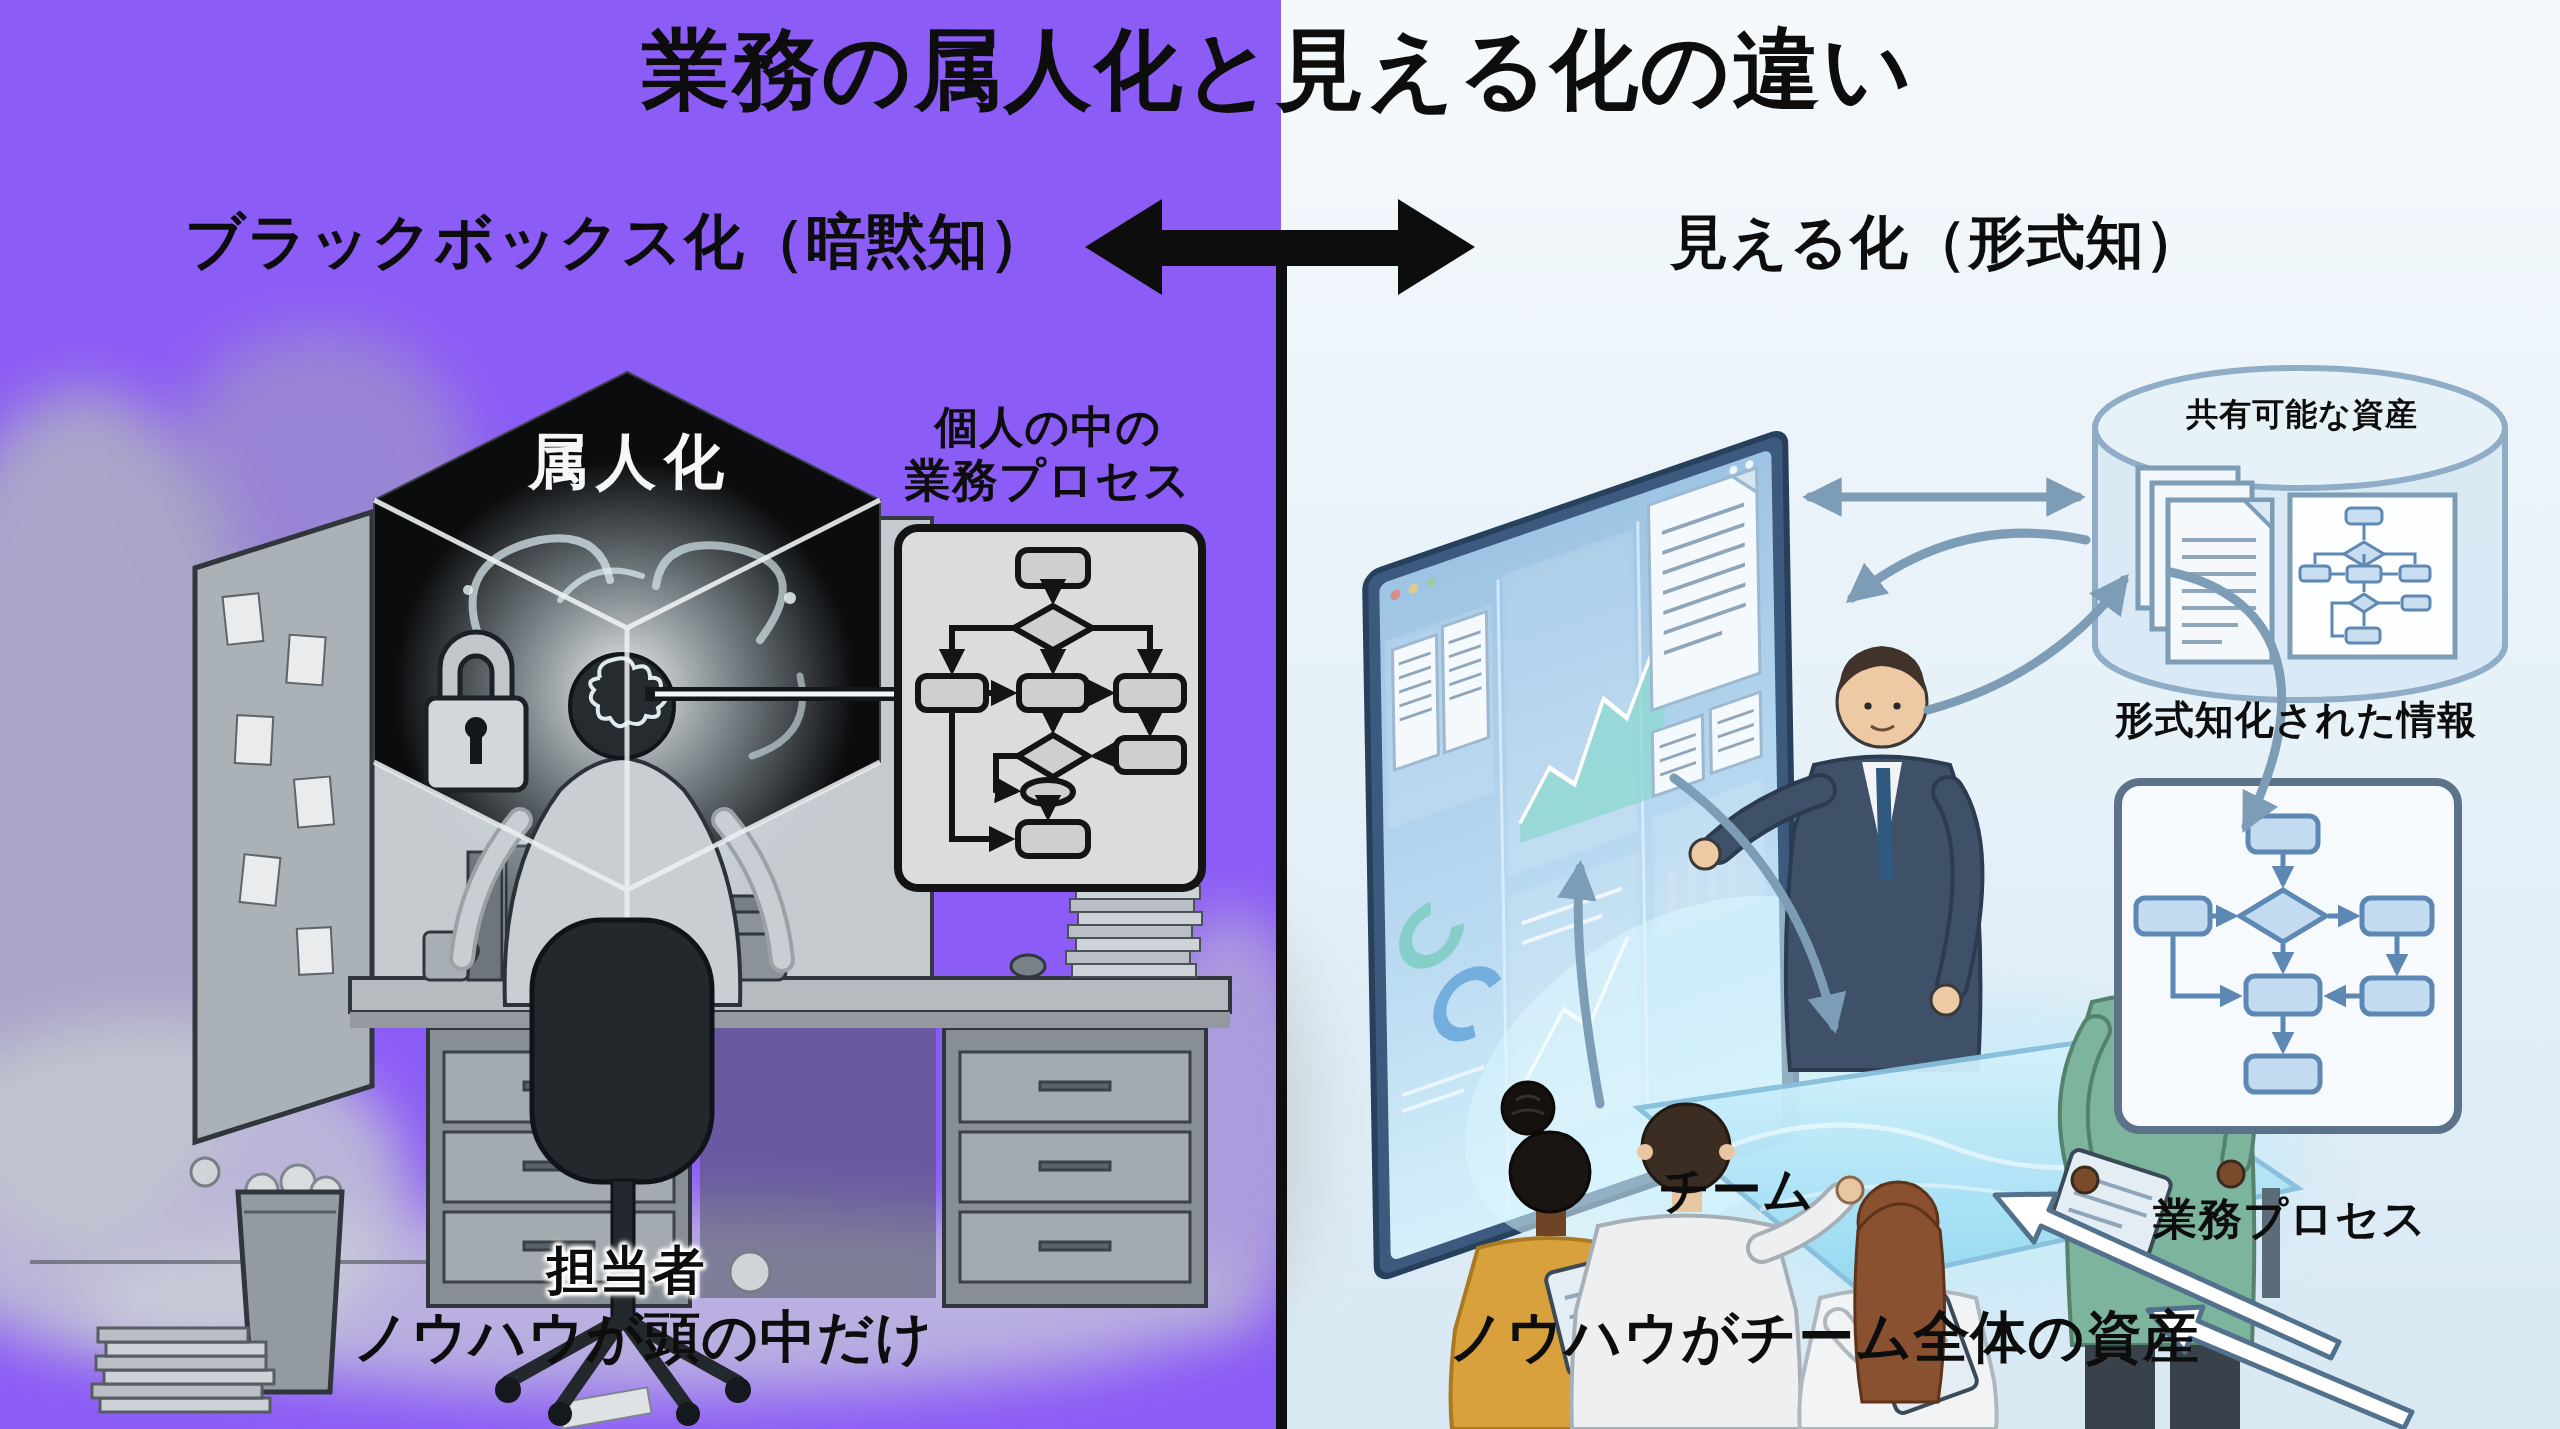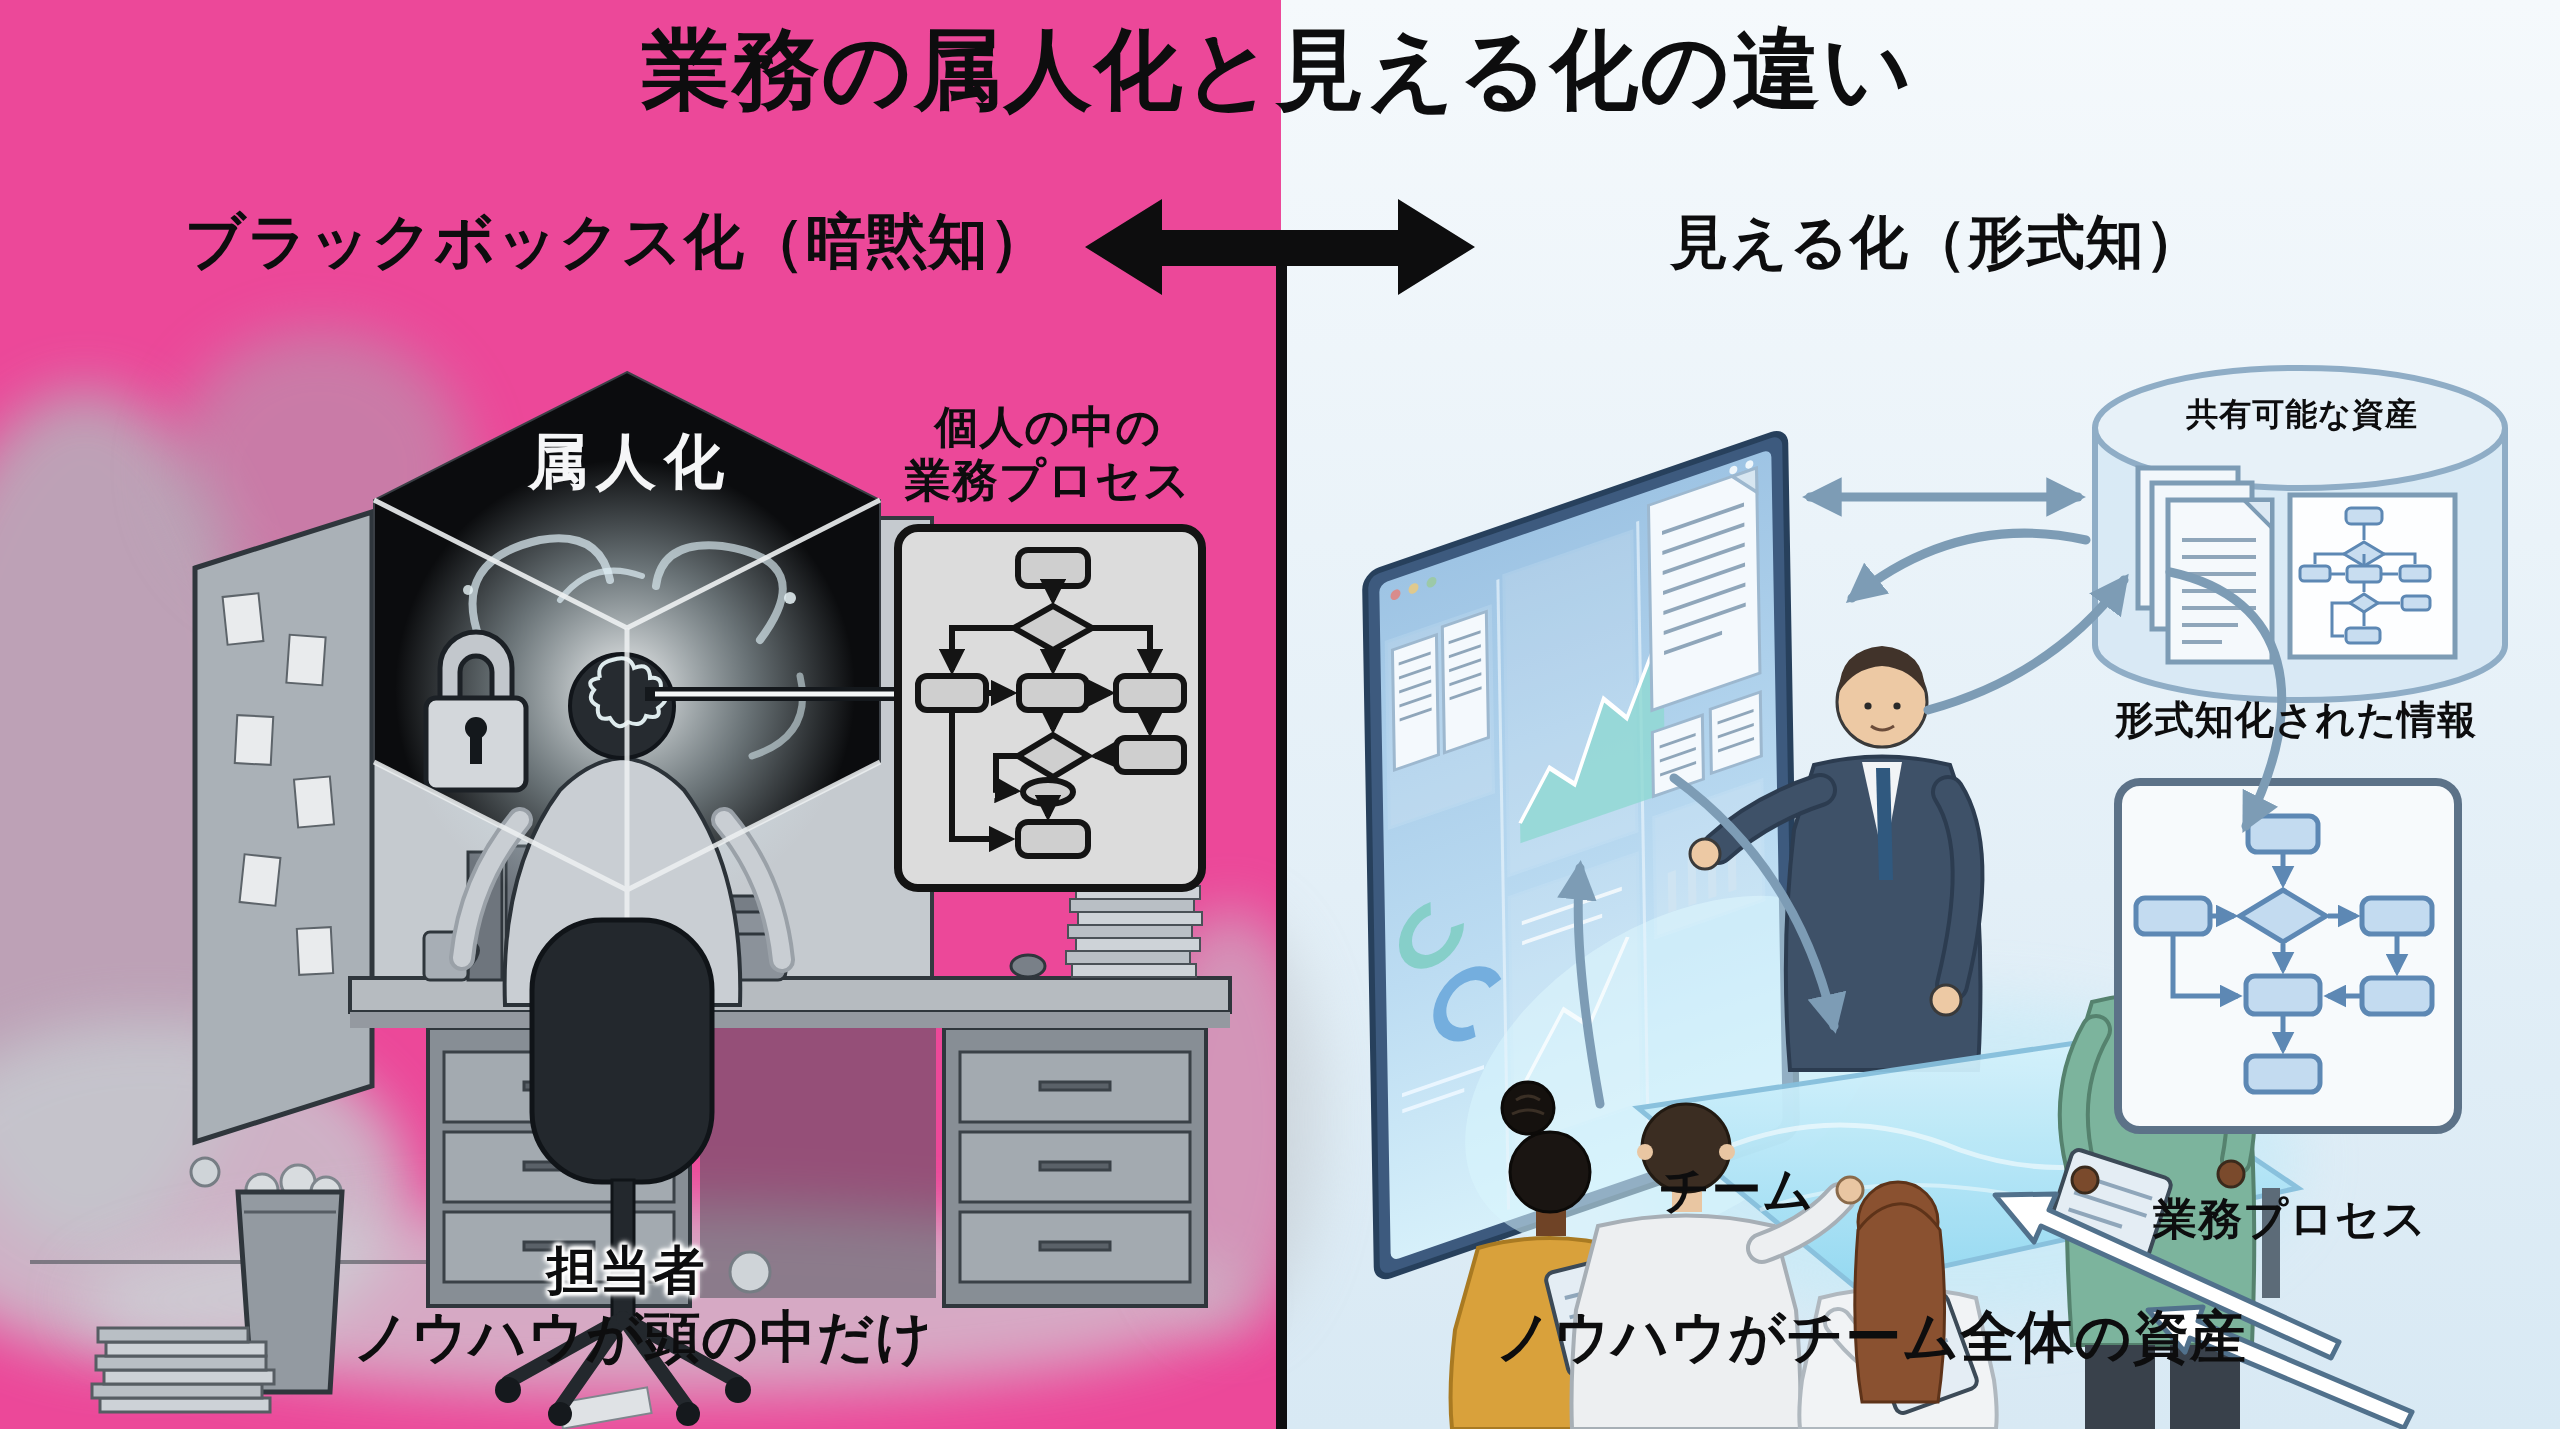--- a/index.html
+++ b/index.html
@@ -1,19 +1,19 @@
 <!DOCTYPE html>
 <html><head>
 <meta charset="utf-8">
 <style>
   html,body{margin:0;padding:0;background:#ffffff;}
   #stage{
     position:relative;width:2560px;height:1429px;overflow:hidden;
     font-family:"DejaVu Sans","Liberation Sans",sans-serif;color:#0d0d0e;
-    background:#ec4899;
+    background:#8b5cf6;
   }
   #stage svg{position:absolute;left:0;top:0;}
   .txt{position:absolute;transform:translateX(-50%);white-space:nowrap;
        font-weight:800;line-height:1.05;letter-spacing:1px;color:#0d0d0e;}
   .title{font-size:88px;font-weight:900;letter-spacing:2px;}
   .hdr{font-size:60px;font-weight:800;}
   .hdr-r{font-size:58px;}
   .cube-label{font-size:60px;color:#f5f6f7;letter-spacing:8px;font-weight:800;}
   .small-label{font-size:44px;}
   .small-label2{font-size:46px;}
@@ -533,15 +533,15 @@
 
 <div class="txt tantousha halo" style="left:626px;top:1243px;">担当者</div>
 <div class="txt caption" style="left:643px;top:1308px;">ノウハウが頭の中だけ</div>
 
 <div class="txt cyl-label" style="left:2302px;top:398px;">共有可能な資産</div>
 <div class="txt info-label" style="left:2296px;top:700px;">形式知化された情報</div>
 
 <div class="txt rproc2" style="left:2290px;top:1196px;">業務プロセス</div>
 
 <div class="txt team" style="left:1737px;top:1168px;font-family:Liberation Mono, monospace;">チーム</div>
-<div class="txt caption" style="left:1871px;top:1308px;">ノウハウがチーム全体の資産</div>
+<div class="txt caption" style="left:1824px;top:1308px;">ノウハウがチーム全体の資産</div>
 
 </div>
 
 </body></html>

